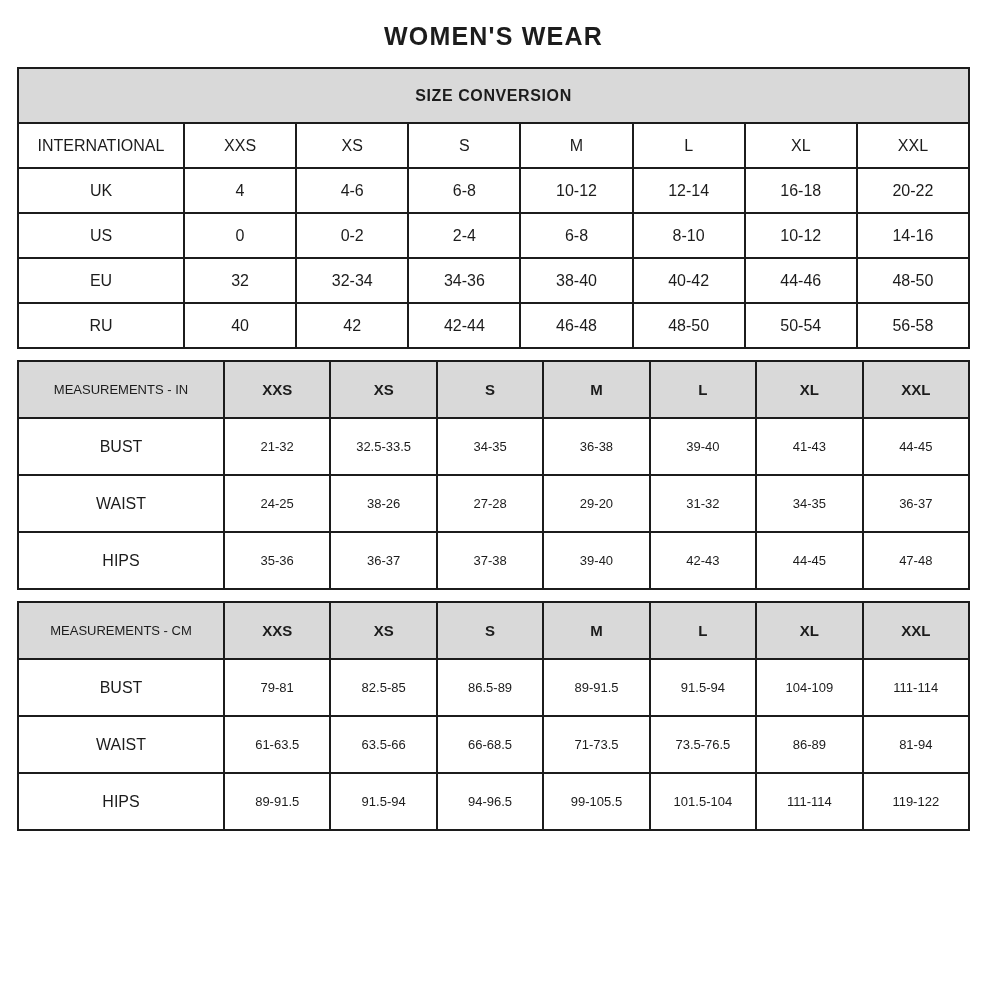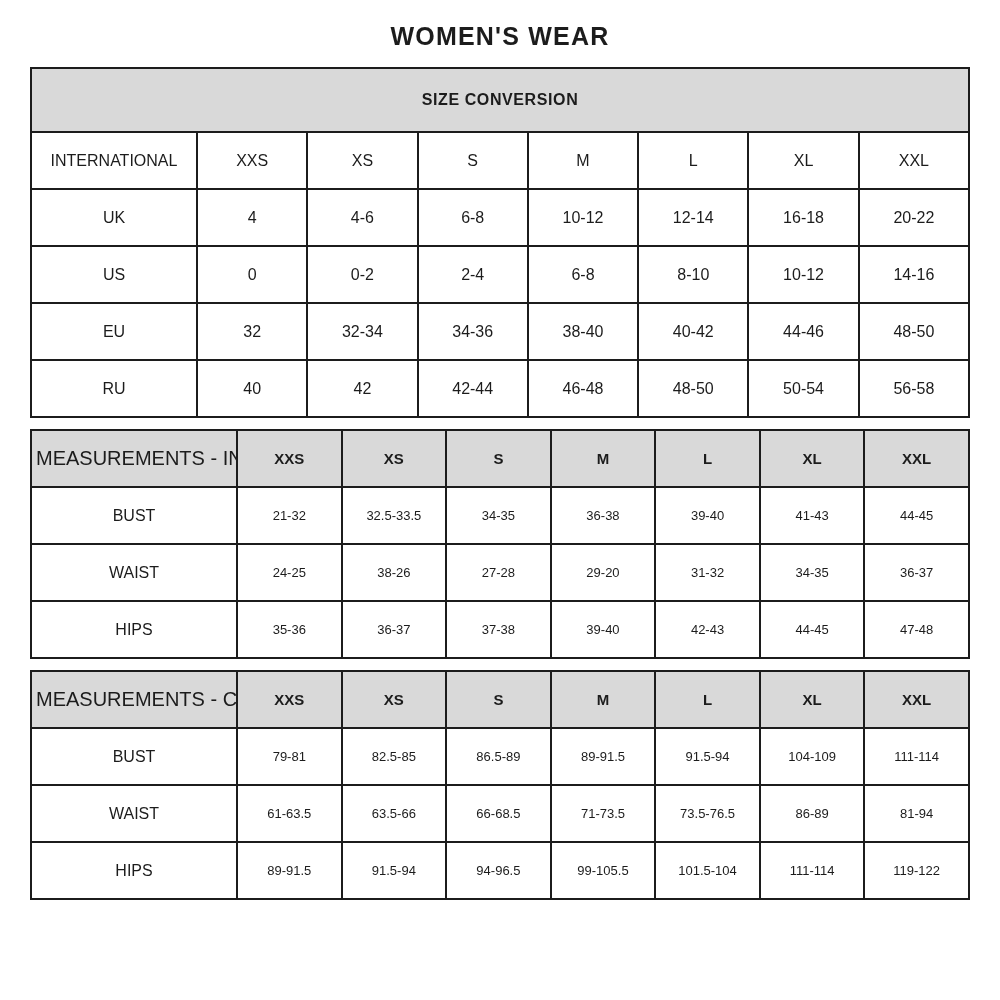--- a/index.html
+++ b/index.html
@@ -6,21 +6,21 @@
   html, body {
     margin: 0;
     padding: 0;
     width: 1000px;
     height: 1000px;
     background: #ffffff;
     font-family: "Liberation Sans", "DejaVu Sans", sans-serif;
     color: #1c1c1c;
     overflow: hidden;
   }
-  .page { padding: 14px 30px 0 30px; }
+  .page { padding: 14px 30px 0 17px; }
   .title {
     text-align: center;
     font-size: 25px;
     font-weight: 700;
     letter-spacing: 1.2px;
     margin: 8px 0 16px 0;
   }
   table {
     width: 100%;
     border-collapse: collapse;
@@ -29,38 +29,38 @@
   }
   td {
     border: 2px solid #1c1c1c;
     text-align: center;
     vertical-align: middle;
     padding: 0 4px;
     overflow: hidden;
     white-space: nowrap;
   }
   
-  .t-conv td { height: 57px; font-size: 16px; }
+  .t-conv td { height: 45px; font-size: 16px; }
   .t-conv .banner {
-    height: 64px;
+    height: 55px;
     background: #d9d9d9;
     font-weight: 700;
     font-size: 16px;
     letter-spacing: 0.6px;
   }
   .t-conv .hcell { font-size: 16px; }
   .t-conv .lab { font-size: 16px; }
   
   .t-meas td { height: 57px; font-size: 13px; }
   .t-meas .hcell {
     background: #d9d9d9;
     font-weight: 700;
     font-size: 15px;
   }
-  .t-meas .hcell.lab { font-size: 20px; text-align: center; }
+  .t-meas .hcell.lab { font-size: 13px; text-align: center; }
   .t-meas .lab { font-size: 16px; font-weight: 400; }
   .c-lab-conv { width: 166px; }
   .c-lab-meas { width: 206px; }
 </style>
 </head>
 <body>
 
 <div class="page">
 
   <h1 class="title">WOMEN'S WEAR</h1>

